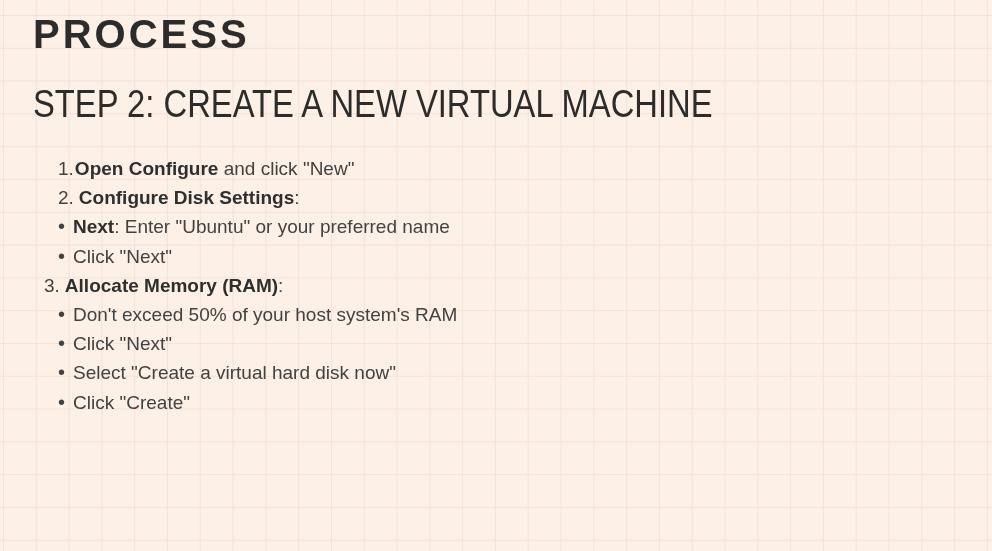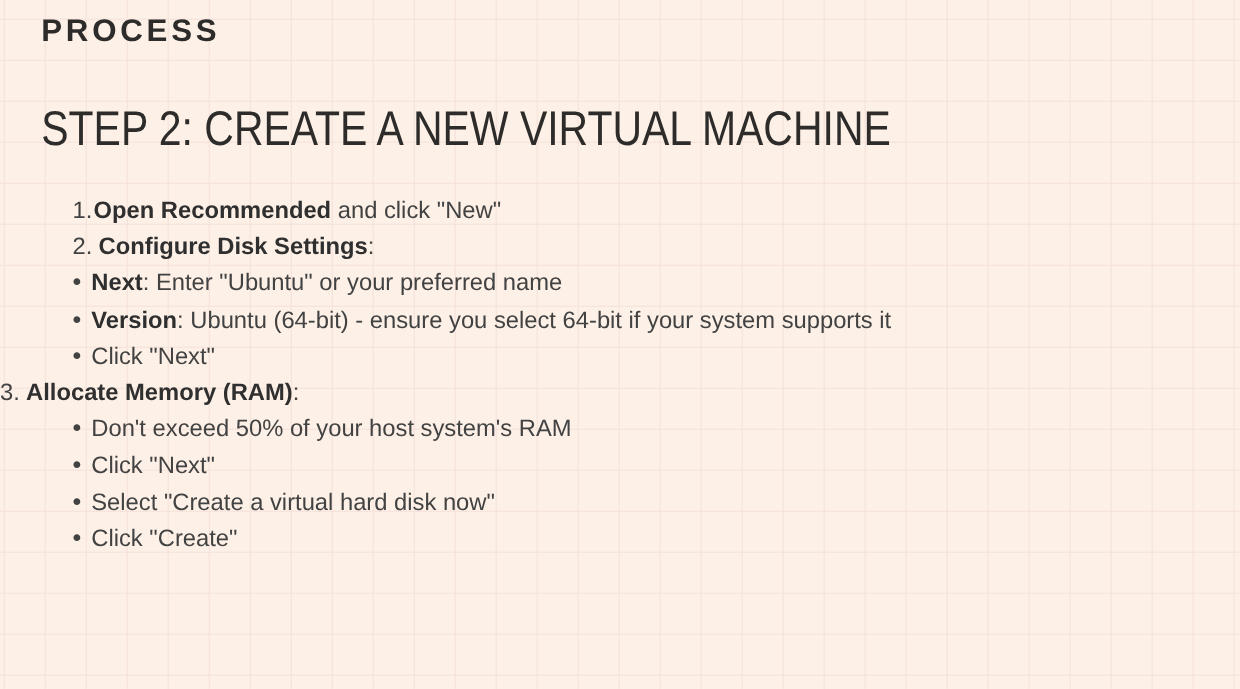--- a/index.html
+++ b/index.html
@@ -18,21 +18,21 @@
       linear-gradient(to right, var(--grid) 1px, transparent 1px),
       linear-gradient(to bottom, var(--grid) 1px, transparent 1px);
     background-size:32.8px 32.8px;
     background-position:3px 15px;
     position:relative;
   }
   .title{
     position:absolute;
     left:33px;
     top:10px;
-    font-size:25px;
+    font-size:40px;
     font-weight:700;
     letter-spacing:3px;
     line-height:1.2;
     color:var(--heading);
     white-space:nowrap;
   }
   .subtitle{
     position:absolute;
     left:33px;
     top:81px;
@@ -50,38 +50,37 @@
     top:154px;
     width:992px;
     font-size:19px;
     color:var(--body);
   }
   .line{
     line-height:29.2px;
     white-space:pre;
   }
   .line.num-a{padding-left:58px;}
-  .line.num-b{}
+  .line.num-b{padding-left:44px;}
   .line.bullet{padding-left:58px;}
   .marker{margin-right:5px;}
   .line:first-child .marker{margin-right:1px;}
   .bullet .marker{margin-right:8px;font-size:20px;}
   .seg.bold{font-weight:700;color:var(--bold);}
 </style>
 </head>
 <body>
 
 <div class="slide">
   <div class="title">PROCESS</div>
   <div class="subtitle">STEP 2: CREATE A NEW VIRTUAL MACHINE</div>
   <div class="list" id="list">
-      <div class="line num-a"><span class="marker">1.</span><span class="seg bold">Open Recommended</span><span class="seg"> and click "New"</span></div>
+      <div class="line num-a"><span class="marker">1.</span><span class="seg bold">Open Configure</span><span class="seg"> and click "New"</span></div>
       <div class="line num-a"><span class="marker">2.</span><span class="seg bold">Configure Disk Settings</span><span class="seg">:</span></div>
       <div class="line bullet"><span class="marker">•</span><span class="seg bold">Next</span><span class="seg">: Enter "Ubuntu" or your preferred name</span></div>
-      <div class="line bullet"><span class="marker">•</span><span class="seg bold">Version</span><span class="seg">: Ubuntu (64-bit) - ensure you select 64-bit if your system supports it</span></div>
       <div class="line bullet"><span class="marker">•</span><span class="seg">Click "Next"</span></div>
       <div class="line num-b"><span class="marker">3.</span><span class="seg bold">Allocate Memory (RAM)</span><span class="seg">:</span></div>
       <div class="line bullet"><span class="marker">•</span><span class="seg">Don't exceed 50% of your host system's RAM</span></div>
       <div class="line bullet"><span class="marker">•</span><span class="seg">Click "Next"</span></div>
       <div class="line bullet"><span class="marker">•</span><span class="seg">Select "Create a virtual hard disk now"</span></div>
       <div class="line bullet"><span class="marker">•</span><span class="seg">Click "Create"</span></div>
     </div>
 </div>
 
 </body></html>

